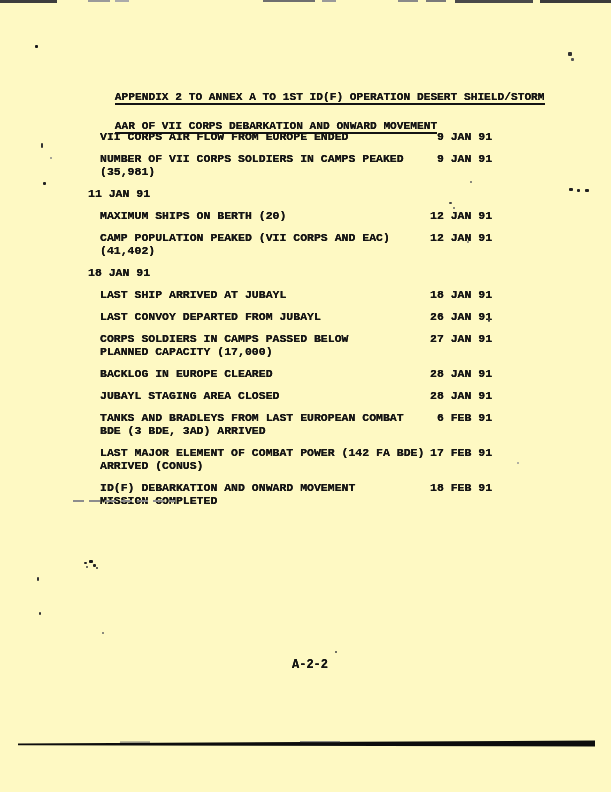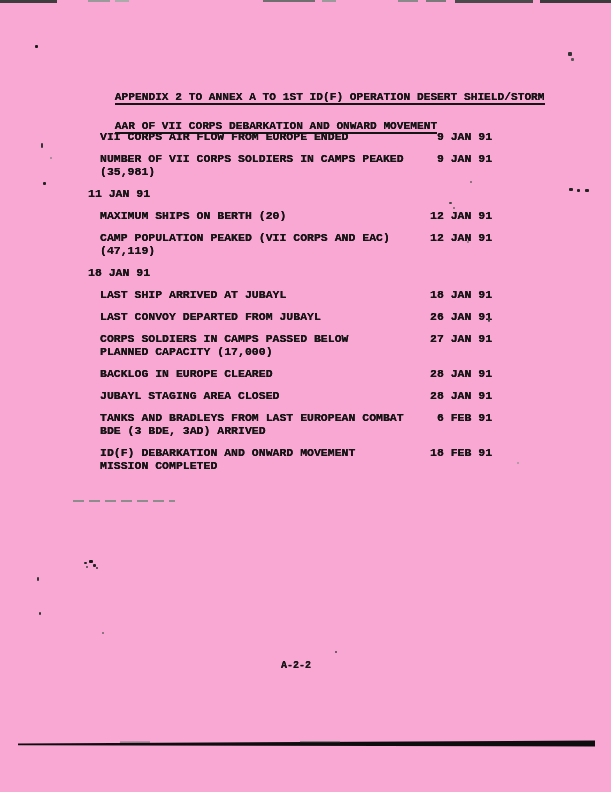--- a/index.html
+++ b/index.html
@@ -1,19 +1,19 @@
 <!DOCTYPE html>
 <html><head>
 <meta charset="utf-8">
 <style>
   html,body{margin:0;padding:0;background:#e8e8e8;}
   .page{
     position:relative;
     width:611px;height:792px;
-    background:#f9a8d4;
+    background:#fef9c3;
     overflow:hidden;
     font-family:"Liberation Mono","DejaVu Sans Mono",monospace;
     color:#151515;
     -webkit-font-smoothing:none;
   }
   
   .type{
     font-weight:700;
     text-shadow:0 0 0.4px #000;
   }
@@ -30,22 +30,22 @@
   
   .events{
     position:absolute;left:88px;top:130px;width:470px;
     font-size:11.5px;line-height:13px;
   }
   .row{display:flex;margin-bottom:9px;align-items:flex-start;}
   .desc{flex:0 0 330px;width:330px;white-space:pre-line;margin-left:12px;}
   .date{white-space:pre;text-align:right;}
   
   .footer{
-    position:absolute;left:281px;top:659px;
-    font-size:10px;line-height:13px;white-space:pre;
+    position:absolute;left:292px;top:659px;
+    font-size:12px;line-height:13px;white-space:pre;
   }
   
   .tseg{position:absolute;top:0;display:block;}
   .noise{position:absolute;display:block;border-radius:1px;}
   .bottom-bar{position:absolute;left:0;top:738px;width:611px;height:12px;}
   .dash-artifact{
     position:absolute;left:73px;top:500px;width:102px;height:2px;
     background:repeating-linear-gradient(90deg,#8d8d8d 0 11px,transparent 11px 16px);
   }
 </style>
@@ -86,21 +86,21 @@
     </div>
     <div class="row">
       <div class="date">11 JAN 91</div>
     </div>
     <div class="row">
       <div class="desc">MAXIMUM SHIPS ON BERTH (20)</div>
       <div class="date">12 JAN 91</div>
     </div>
     <div class="row">
       <div class="desc">CAMP POPULATION PEAKED (VII CORPS AND EAC)
-(47,119)</div>
+(41,402)</div>
       <div class="date">12 JAN 91</div>
     </div>
     <div class="row">
       <div class="date">18 JAN 91</div>
     </div>
     <div class="row">
       <div class="desc">LAST SHIP ARRIVED AT JUBAYL</div>
       <div class="date">18 JAN 91</div>
     </div>
     <div class="row">
@@ -117,20 +117,25 @@
       <div class="date">28 JAN 91</div>
     </div>
     <div class="row">
       <div class="desc">JUBAYL STAGING AREA CLOSED</div>
       <div class="date">28 JAN 91</div>
     </div>
     <div class="row">
       <div class="desc">TANKS AND BRADLEYS FROM LAST EUROPEAN COMBAT
 BDE (3 BDE, 3AD) ARRIVED</div>
       <div class="date"> 6 FEB 91</div>
+    </div>
+    <div class="row">
+      <div class="desc">LAST MAJOR ELEMENT OF COMBAT POWER (142 FA BDE)
+ARRIVED (CONUS)</div>
+      <div class="date">17 FEB 91</div>
     </div>
     <div class="row">
       <div class="desc">ID(F) DEBARKATION AND ONWARD MOVEMENT
 MISSION COMPLETED</div>
       <div class="date">18 FEB 91</div>
     </div>
   </div>
 
   
   <span class="dash-artifact"></span>

